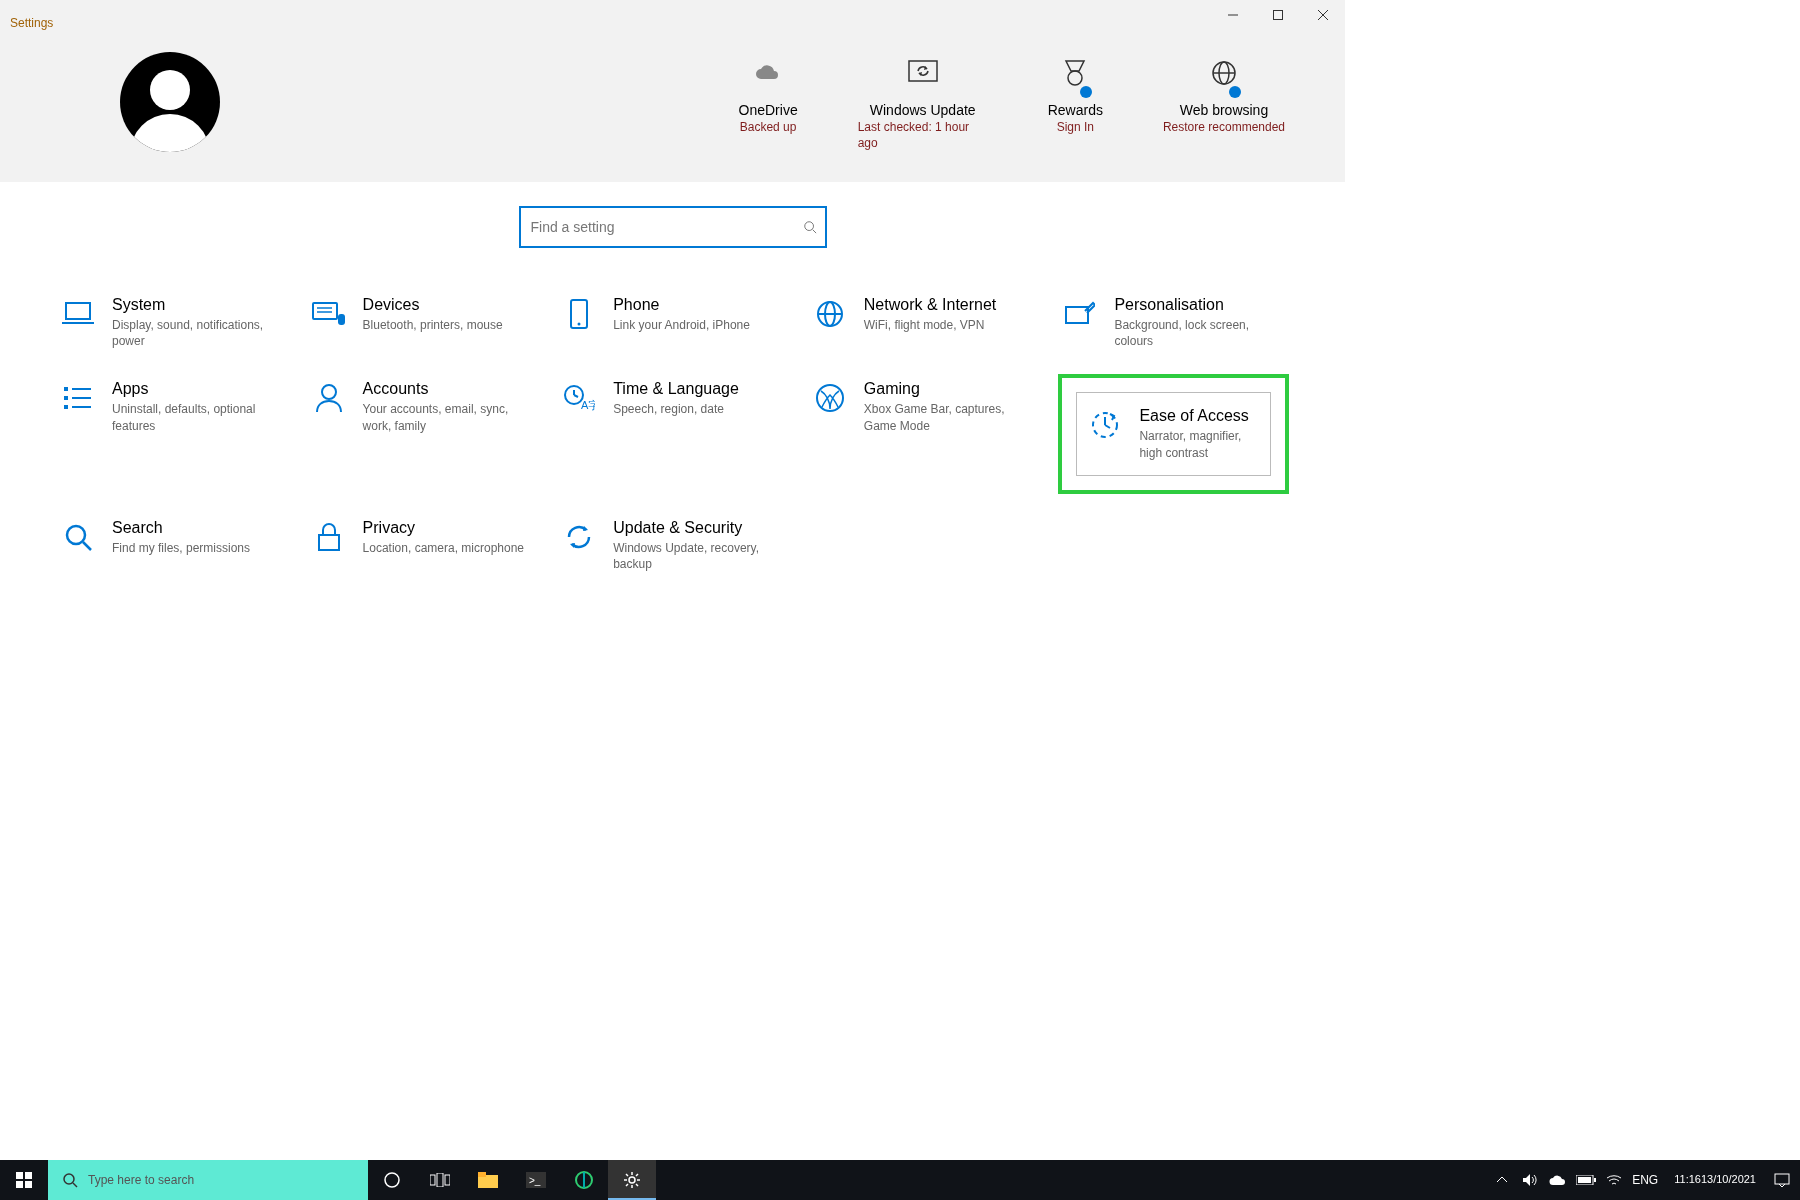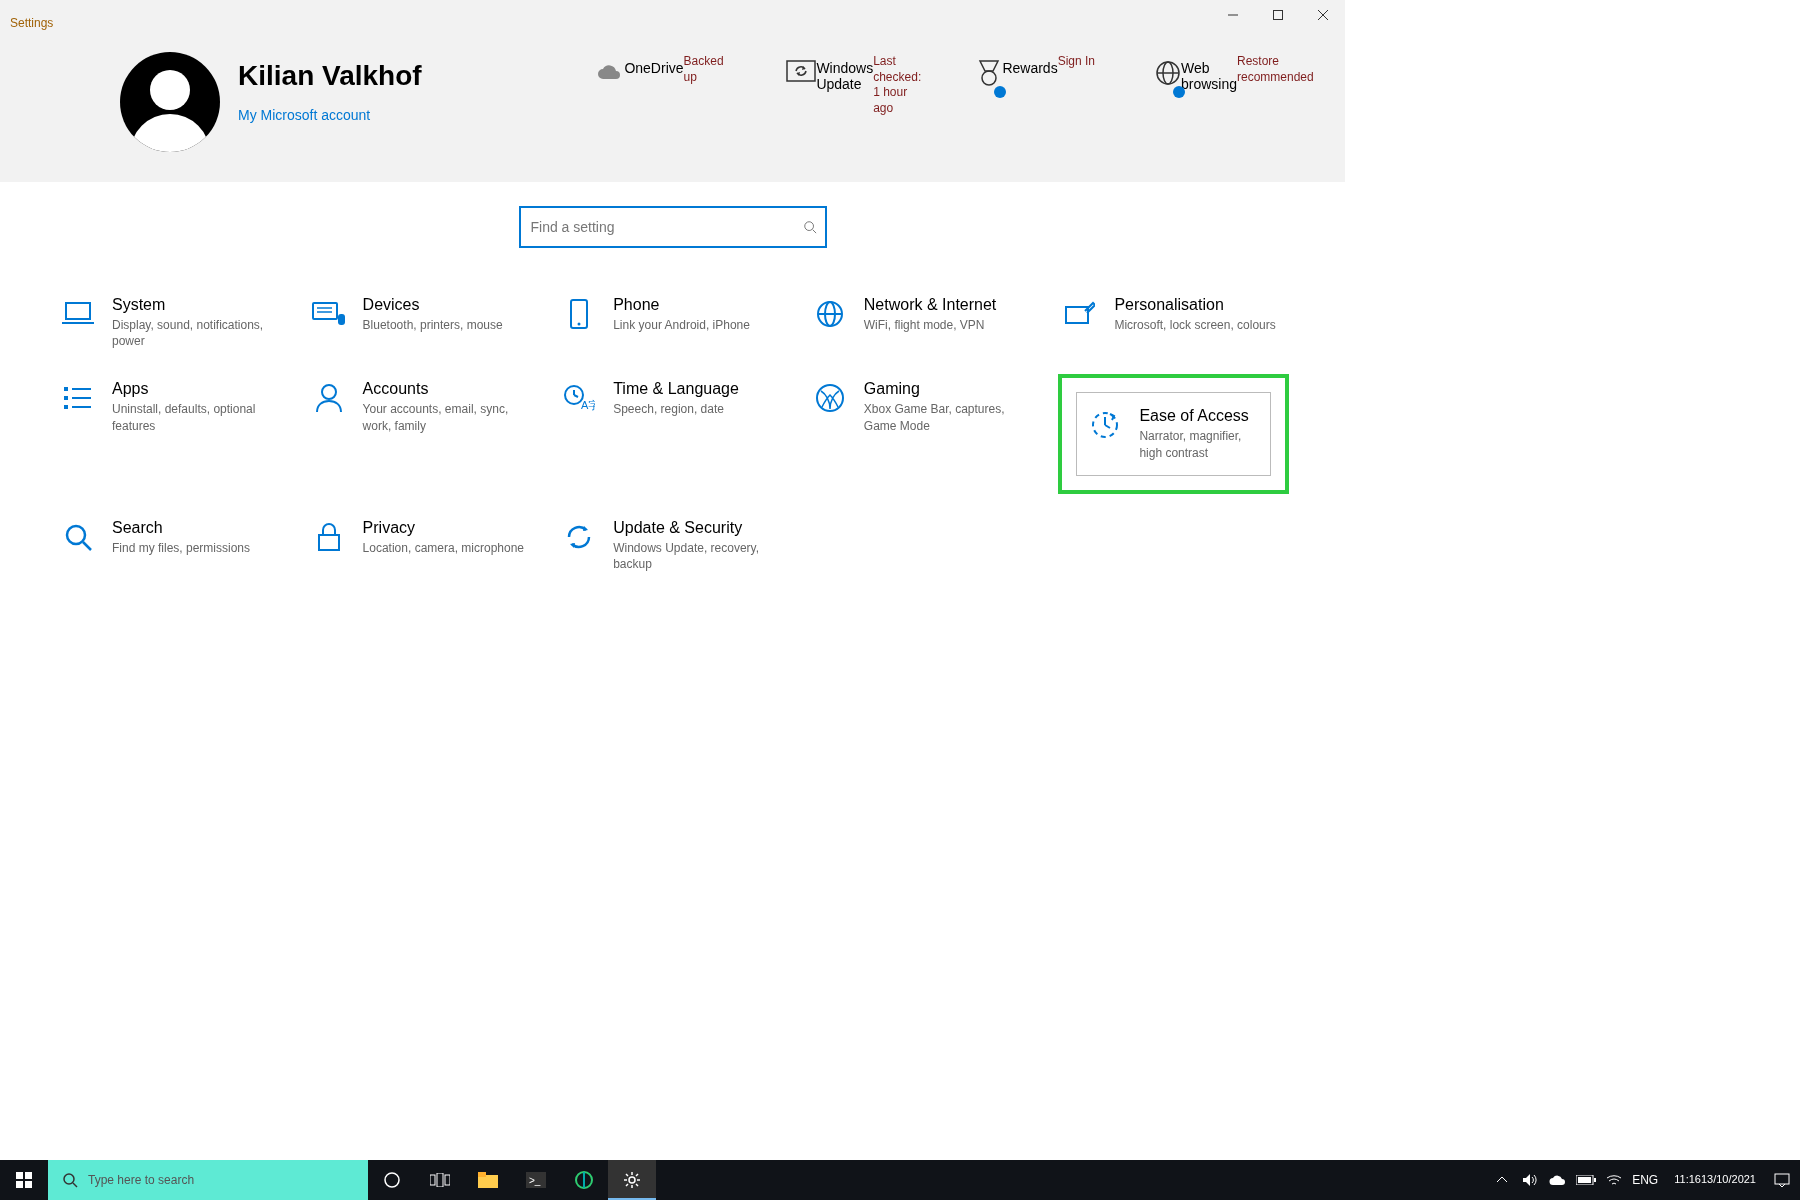--- a/index.html
+++ b/index.html
@@ -10,21 +10,21 @@
 .titlebar .winbtn{width:45px;height:30px;display:flex;align-items:center;justify-content:center;cursor:pointer}
 .titlebar .winbtn svg{width:10px;height:10px;stroke:#333;fill:none}
 .header{background:#f2f2f2;padding:22px 40px 30px 120px;display:flex;align-items:flex-start}
 .avatar{width:100px;height:100px;border-radius:50%;background:#000;position:relative;overflow:hidden;flex:0 0 auto}
 .avatar::before{content:"";position:absolute;width:40px;height:40px;border-radius:50%;background:#fff;left:30px;top:18px}
 .avatar::after{content:"";position:absolute;width:80px;height:80px;border-radius:50%;background:#fff;left:10px;top:62px}
 .userinfo{margin-left:18px;flex:0 0 auto}
 .userinfo .name{font-size:28px;font-weight:600;color:#000;margin-top:8px}
 .userinfo .link{color:#0078d4;font-size:14px;margin-top:15px;cursor:pointer}
 .tiles{margin-left:auto;display:flex;gap:60px;padding-right:20px}
-.tile{display:flex;flex-direction:row;align-items:flex-start;cursor:pointer;max-width:130px}
+.tile{display:flex;flex-direction:column;align-items:center;cursor:pointer;max-width:130px}
 .tile .ticon{height:42px;display:flex;align-items:center}
 .tile .tlbl{font-size:14px;color:#000;margin-top:8px}
 .tile .tsub{font-size:12px;color:#7f1d1d;margin-top:2px;line-height:1.3}
 .badge{position:relative}
 .badge::after{content:"";position:absolute;width:12px;height:12px;border-radius:50%;background:#0078d4;right:-4px;bottom:-4px}
 .searchwrap{display:flex;justify-content:center;padding:24px 0}
 .searchbox{width:308px;height:42px;border:2px solid #0078d4;display:flex;align-items:center;padding:0 8px}
 .searchbox input{flex:1;border:none;outline:none;font-size:14px;background:transparent}
 .searchbox input::placeholder{color:#777}
 .searchbox .sicon{width:14px;height:14px;color:#666}
@@ -67,24 +67,20 @@
   <div class="winbtn">
       <svg viewBox="0 0 10 10">
         <line x1="0" y1="0" x2="10" y2="10" stroke-width="1"></line>
         <line x1="10" y1="0" x2="0" y2="10" stroke-width="1"></line>
       </svg>
     </div>
 </div>
 
 <div class="header">
   <div class="avatar"></div>
-  <div class="userinfo">
-    <div class="name">Kilian Valkhof</div>
-    <div class="link">My Microsoft account</div>
-  </div>
   <div class="tiles">
 
     <div class="tile">
       <div class="ticon">
         <svg width="28" height="20" viewBox="0 0 28 20">
             <path d="M7 16a5 5 0 010-10 7 7 0 0113 2 4 4 0 010 8H7z" fill="#888"></path>
           </svg>
       </div>
       <div class="tlbl">OneDrive</div>
       <div class="tsub">Backed up</div>
@@ -197,21 +193,21 @@
 
   <div class="cat">
     <div class="cicon">
         <svg width="30" height="26" viewBox="0 0 30 26">
           <rect x="1" y="6" width="22" height="16" fill="none" stroke="currentColor" stroke-width="2"></rect>
           <path d="M20 10L28 2l2 2-8 8" fill="none" stroke="currentColor" stroke-width="2"></path>
         </svg>
       </div>
     <div class="txt">
         <div class="clbl">Personalisation</div>
-        <div class="csub">Microsoft, lock screen, colours</div>
+        <div class="csub">Background, lock screen, colours</div>
       </div>
   </div>
 
   <div class="cat">
     <div class="cicon">
         <svg width="30" height="26" viewBox="0 0 30 26">
           <rect x="1" y="2" width="4" height="4" fill="currentColor"></rect>
           <rect x="1" y="11" width="4" height="4" fill="currentColor"></rect>
           <rect x="1" y="20" width="4" height="4" fill="currentColor"></rect>
           <line x1="9" y1="4" x2="28" y2="4" stroke="currentColor" stroke-width="2"></line>

